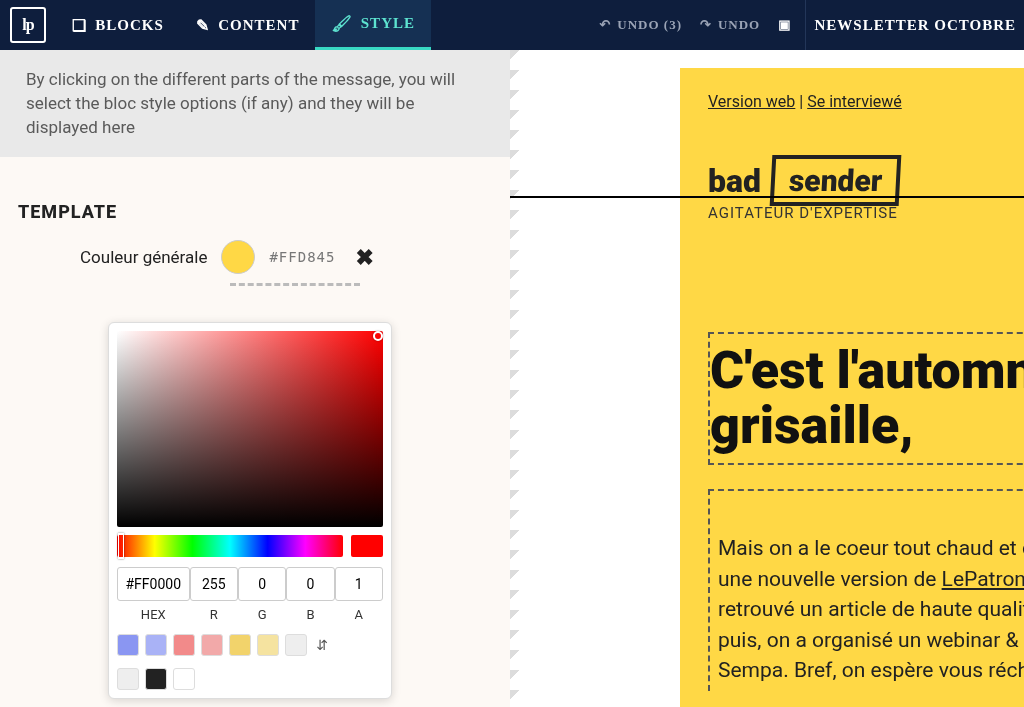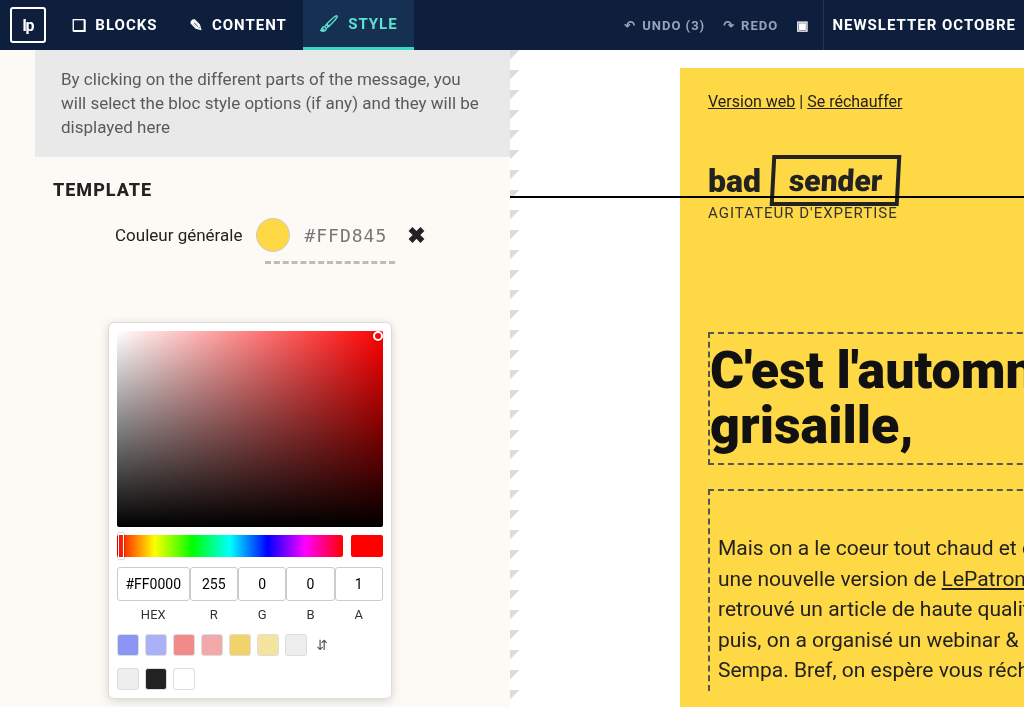--- a/index.html
+++ b/index.html
@@ -1,37 +1,37 @@
 <!DOCTYPE html>
 <html><head>
 <meta charset="utf-8">
 <style>
   * { box-sizing: border-box; margin: 0; padding: 0; }
   body { font-family: -apple-system, BlinkMacSystemFont, "Segoe UI", Roboto, sans-serif; width:1024px; height:707px; overflow:hidden; background:#fff; }
   
-  .topbar { height:50px; background:#0e1e3d; display:flex; align-items:center; color:#fff; }
+  .topbar { height:50px; background:#0e1e3d; display:flex; align-items:center; color:#fff;font-family:Liberation Serif, serif; }
   .logo { width:36px; height:36px; border:2px solid #fff; border-radius:3px; margin:0 10px; display:flex; align-items:center; justify-content:center; font-weight:700; color:#fff; font-size:16px; letter-spacing:-1px;}
   .tabs { display:flex; height:100%; }
   .tab { display:flex; align-items:center; padding:0 16px; font-weight:700; font-size:15px; letter-spacing:1px; color:#fff; cursor:pointer; gap:8px;}
   .tab.active { background:#153053; border-bottom:3px solid #38d9c4; color:#5de3d0;}
   .tab .ticon { font-size:16px; }
   .spacer { flex:1; }
   .topactions { display:flex; align-items:center; gap:18px; padding:0 14px; color:#9aa3b5; font-weight:700; font-size:13px; letter-spacing:1px;}
   .topactions .act { display:flex; align-items:center; gap:6px; cursor:pointer;}
   .doc-title { color:#fff; font-weight:700; font-size:15px; letter-spacing:1px; padding:0 8px; border-left:1px solid #233659; height:100%; display:flex; align-items:center;}
   
   .main { display:flex; height:657px; }
-  .left { width:510px; background:#fdf9f5; display:flex; flex-direction:column; position:relative;padding-left:35px;}
+  .left { width:510px; background:#fdf9f5; display:flex; flex-direction:column; position:relative;}
   .hint { background:#e9e9e9; padding:18px 26px; color:#5a5a5a; font-size:17px; line-height:1.4;}
-  .section-title { font-weight:800; font-size:18px; letter-spacing:1px; color:#222; padding:22px 18px 12px;}
+  .section-title { font-weight:800; font-size:18px; letter-spacing:1px; color:#222; padding:22px 18px 12px;margin-top:22px;}
   
   .prop-row { display:flex; align-items:center; gap:14px; padding:6px 20px; position:relative; }
   .prop-label { flex:0 0 auto; text-align:right; color:#222; font-size:17px; margin-left:60px;}
   .swatch { width:34px; height:34px; border-radius:50%; background:#ffd845; border:1px solid #ccc; cursor:pointer;}
-  .hexval { color:#777; font-family: monospace; font-size:18px; letter-spacing:1px;}
+  .hexval { color:#777; font-family: monospace; font-size:14px; letter-spacing:1px;}
   .clearx { font-size:22px; color:#222; font-weight:900; cursor:pointer; margin-left:6px;}
   .dash { border-top:3px dashed #bbb; position:absolute; bottom:-6px; left:230px; width:130px;}
   
   .picker { position:absolute; top:272px; left:108px; width:284px; background:#fff; border:1px solid #ddd; border-radius:6px; box-shadow:0 2px 10px rgba(0,0,0,0.15); padding:8px;}
   .sat { width:100%; height:196px; position:relative; background: linear-gradient(to top, #000, rgba(0,0,0,0)), linear-gradient(to right, #fff, #f00); border-radius:2px;}
   .sat-handle { position:absolute; width:10px; height:10px; border:2px solid #fff; border-radius:50%; top:0; right:0; box-shadow:0 0 2px rgba(0,0,0,0.4);}
   .hue-row { display:flex; gap:8px; margin-top:8px; align-items:center;}
   .hue { flex:1; height:22px; background: linear-gradient(to right, #f00, #ff0, #0f0, #0ff, #00f, #f0f, #f00); border-radius:2px; position:relative;}
   .hue-handle { position:absolute; left:1px; top:-2px; width:6px; height:26px; border:1px solid #fff; box-shadow:0 0 2px rgba(0,0,0,0.6); background:transparent;}
   .cur { width:32px; height:22px; background:#f00; border-radius:2px;}
@@ -85,21 +85,21 @@
     </div>
   </div>
   <div class="spacer"></div>
   <div class="topactions">
     <div class="act">
       <span>↶</span>
       <span>UNDO (3)</span>
     </div>
     <div class="act">
       <span>↷</span>
-      <span>REDO</span>
+      <span>UNDO</span>
     </div>
     <div class="act">
       <span style="color:#fff;">▣</span>
     </div>
   </div>
   <div class="doc-title">NEWSLETTER OCTOBRE</div>
 </div>
 
 <div class="main">
   <div class="left">
@@ -149,21 +149,21 @@
       </div>
     </div>
   </div>
 
   <div class="right">
     <div class="zig"></div>
     <div class="email">
       <div class="toplinks">
         <a>Version web</a>
         <span> | </span>
-        <a>Se réchauffer</a>
+        <a>Se interviewé</a>
       </div>
       <div class="brand">
         <span class="brand-bad">bad</span>
         <span class="brand-sender">sender</span>
       </div>
       <div class="hr"></div>
       <div class="tagline">AGITATEUR D'EXPERTISE</div>
       <div class="headline-box">
         <div class="headline">C'est l'automne, la grisaille,</div>
       </div>

